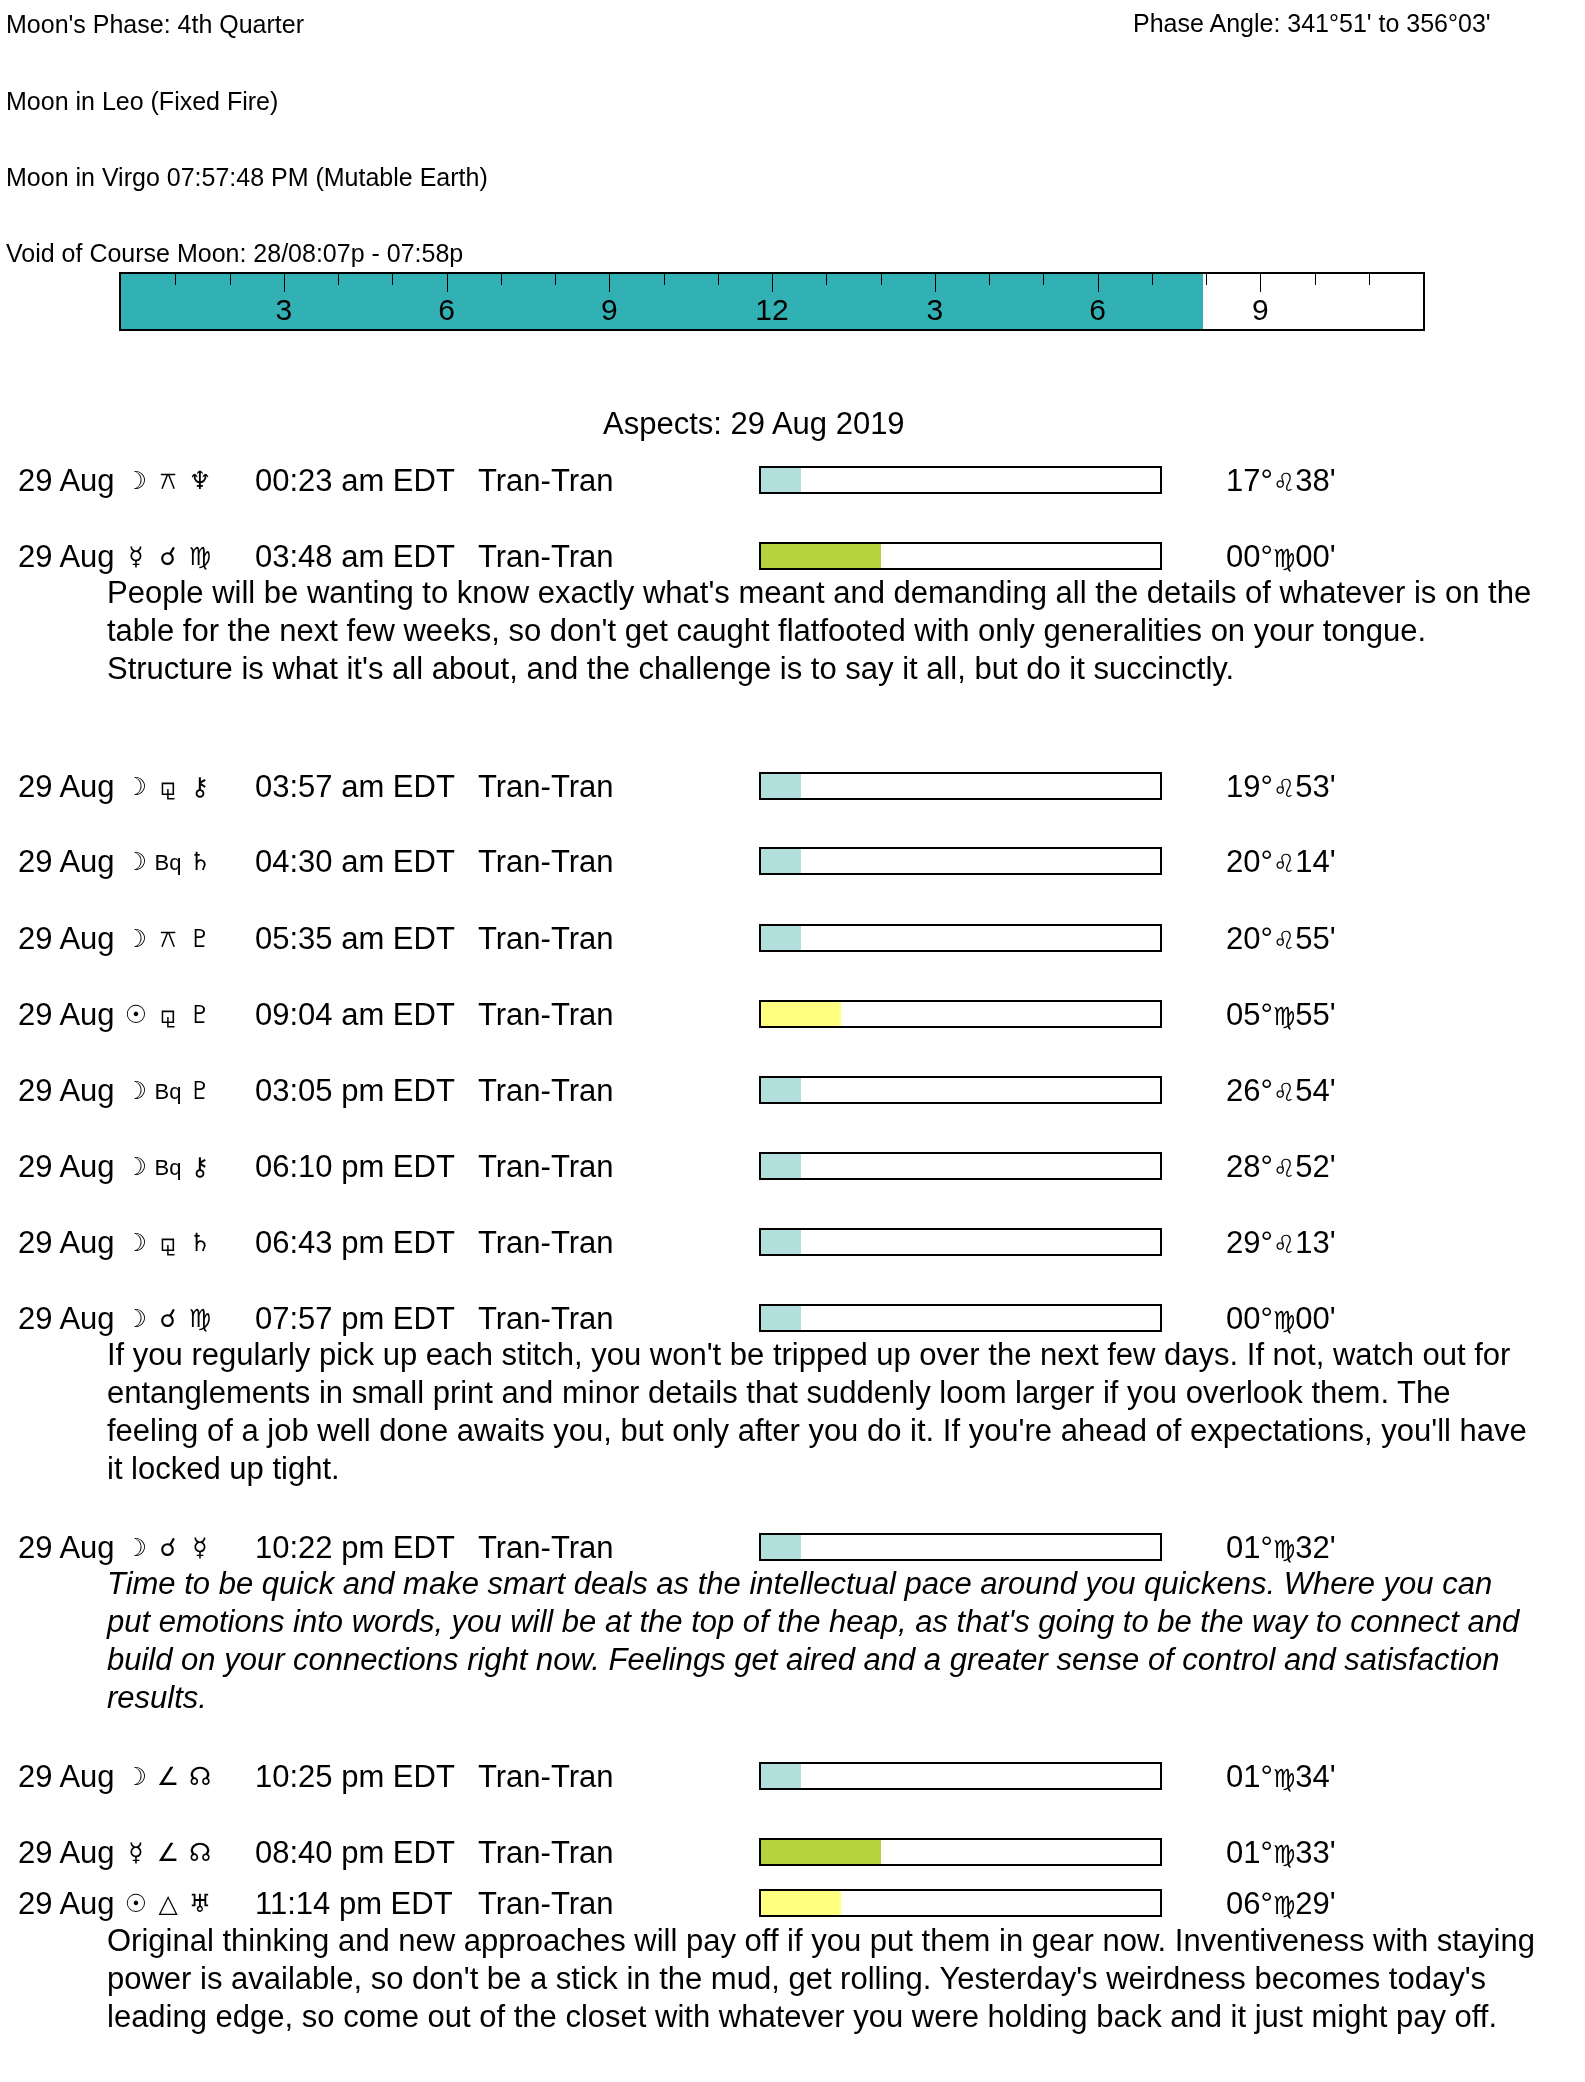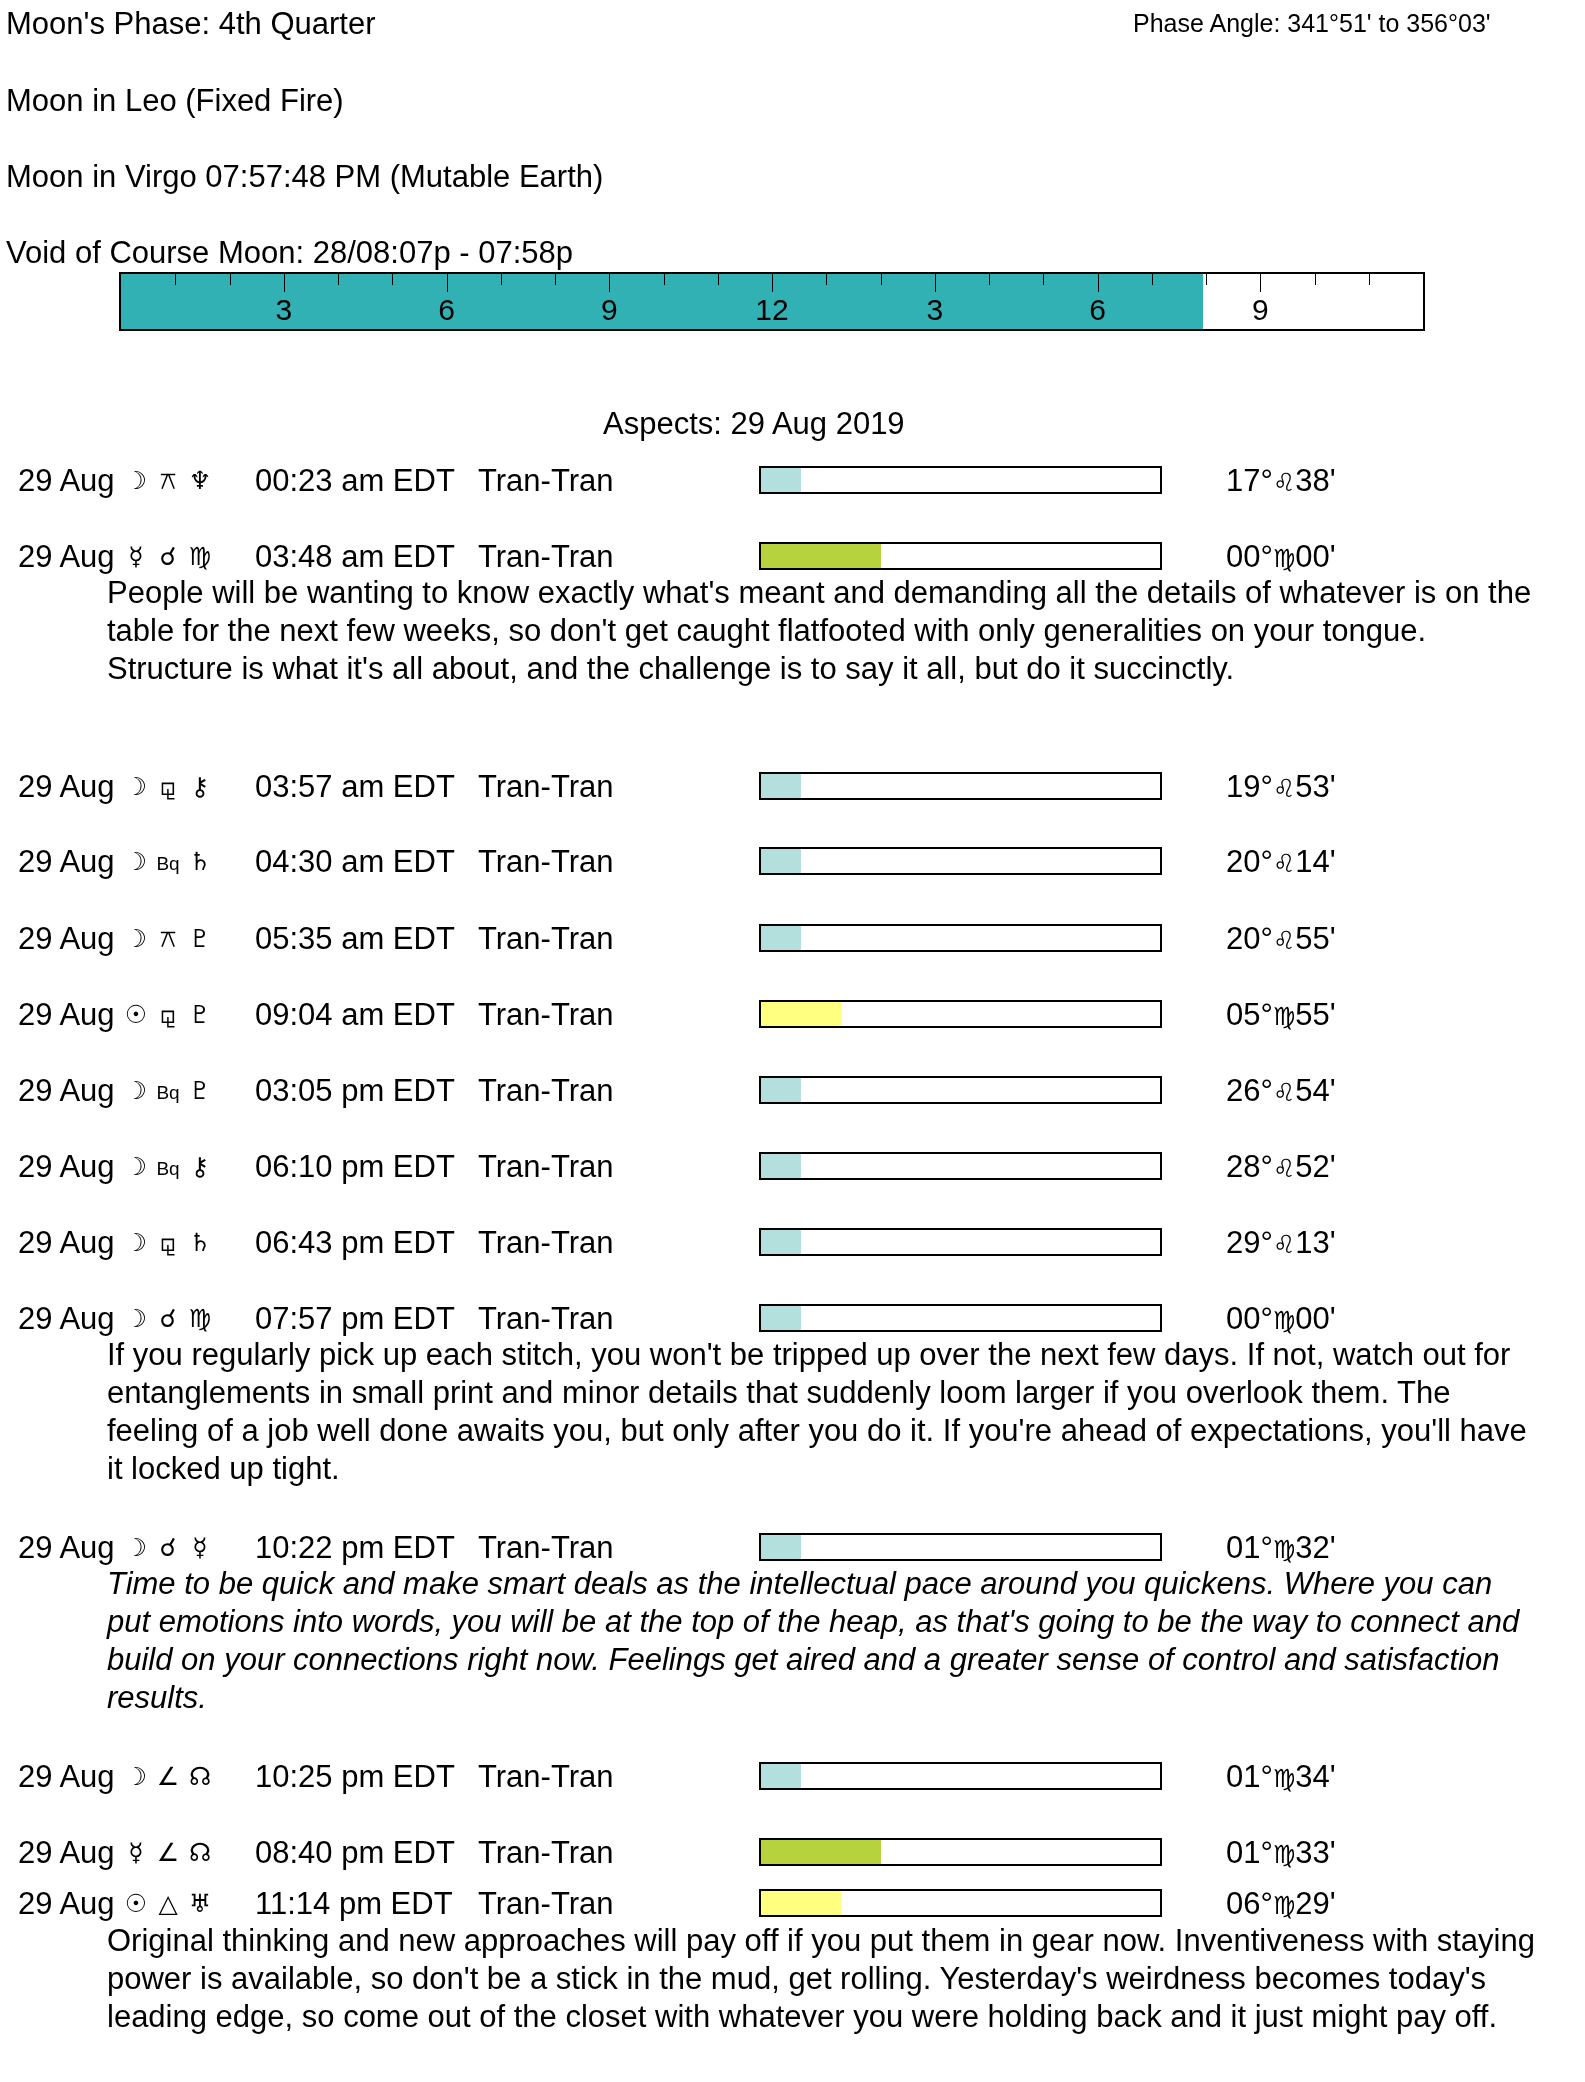--- a/index.html
+++ b/index.html
@@ -1,32 +1,32 @@
 <!DOCTYPE html>
 <html><head>
 <meta charset="utf-8">
 <style>
   html, body { margin: 0; padding: 0; background: #ffffff; }
   body { width: 1585px; height: 2082px; position: relative; overflow: hidden;
          font-family: "Liberation Sans", sans-serif; color: #000; }
   .abs { position: absolute; white-space: nowrap; }
-  .hdr { font-size: 31px; line-height: 36px; left: 6px; }
+  .hdr { font-size: 25px; line-height: 36px; left: 6px; }
   .phase-angle { font-size: 25px; line-height: 30px; left: 1133px; top: 8px; }
   .timeline { position: absolute; left: 119px; top: 272px; width: 1302px; height: 55px;
               border: 2px solid #000; background: #fff; overflow: hidden; box-sizing: content-box; }
   .timeline .fill { position: absolute; left: 0; top: 0; bottom: 0; background: #31b1b3; }
   .timeline .tick { position: absolute; top: 0; width: 1px; background: #000; height: 11px; }
   .timeline .tick.major { height: 18px; }
   .timeline .tlabel { position: absolute; top: 19px; font-size: 30px; line-height: 34px; transform: translateX(-50%); }
   .aspects-title { font-size: 31px; line-height: 36px; left: 603px; top: 406px; }
   .row { position: absolute; left: 6px; height: 40px; width: 1560px; font-size: 31px; line-height: 40px; }
   .row .date { position: absolute; left: 12px; }
   .row .glyphs { position: absolute; left: 114px; font-family: "DejaVu Sans", sans-serif; font-size: 25px; }
   .row .glyph { display: inline-block; width: 32px; text-align: center; }
-  .row .glyph.bq { font-family: "Liberation Sans Narrow", "Liberation Sans", sans-serif; font-size: 19px; }
+  .row .glyph.bq { font-family: "Liberation Sans Narrow", "Liberation Sans", sans-serif; font-size: 22px; }
   .row .time { position: absolute; left: 249px; }
   .row .type { position: absolute; left: 472px; }
   .row .bar { position: absolute; left: 753px; top: 5px; width: 403px; height: 28px; border: 2px solid #000; background: #fff; box-sizing: border-box; }
   .row .bar .bfill { position: absolute; left: 0; top: 0; bottom: 0; }
   .row .pos { position: absolute; left: 1220px; }
   .row .pos .sign { font-family: "DejaVu Sans", sans-serif; font-size: 25px; }
   .para { position: absolute; left: 107px; width: 1430px; font-size: 31px; line-height: 38px; white-space: normal; }
 </style>
 </head>
 <body>

